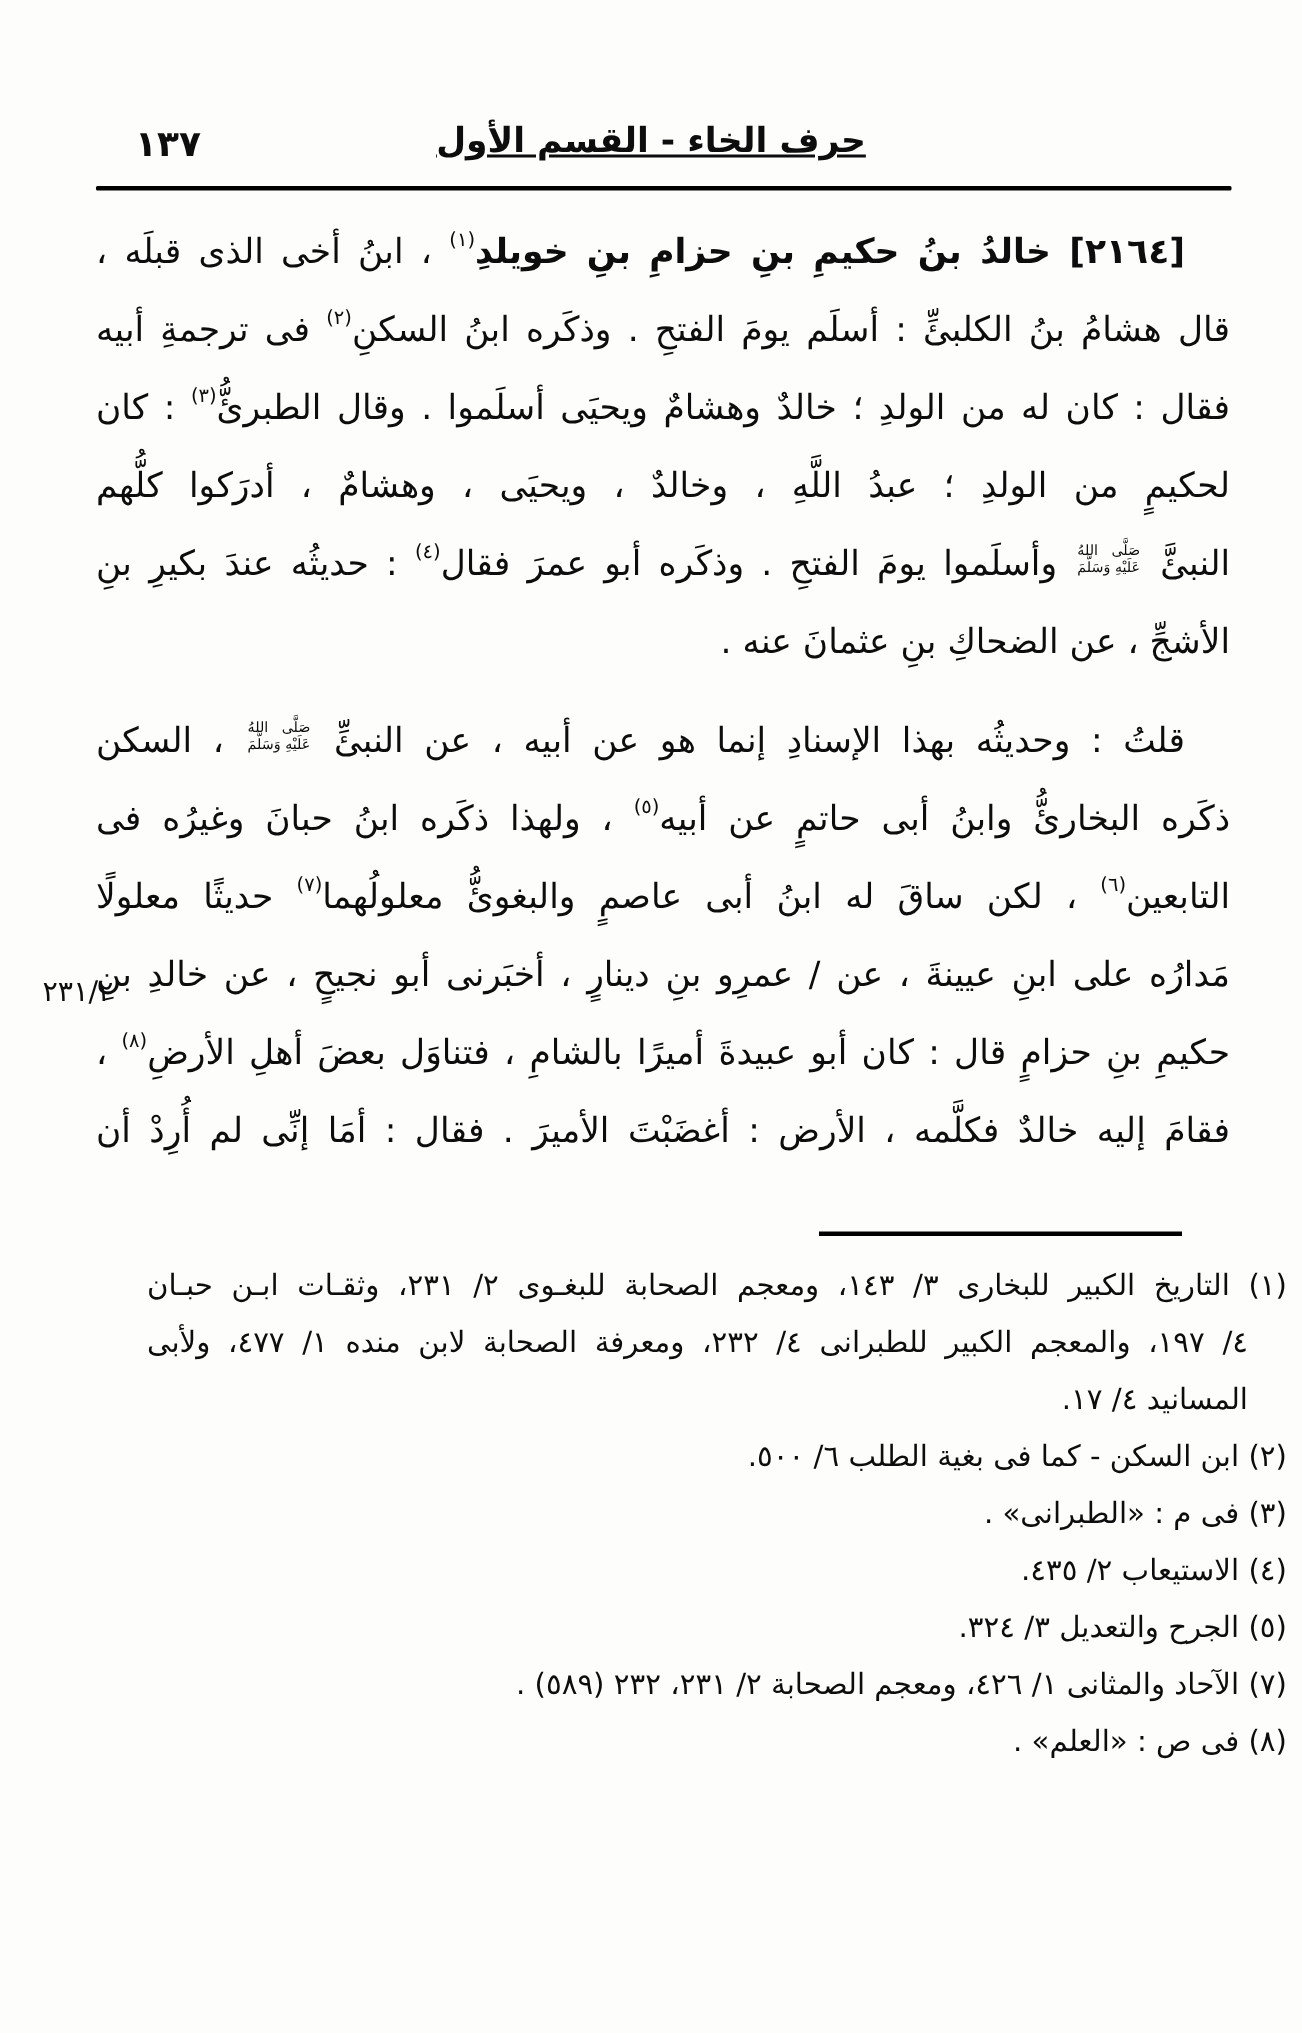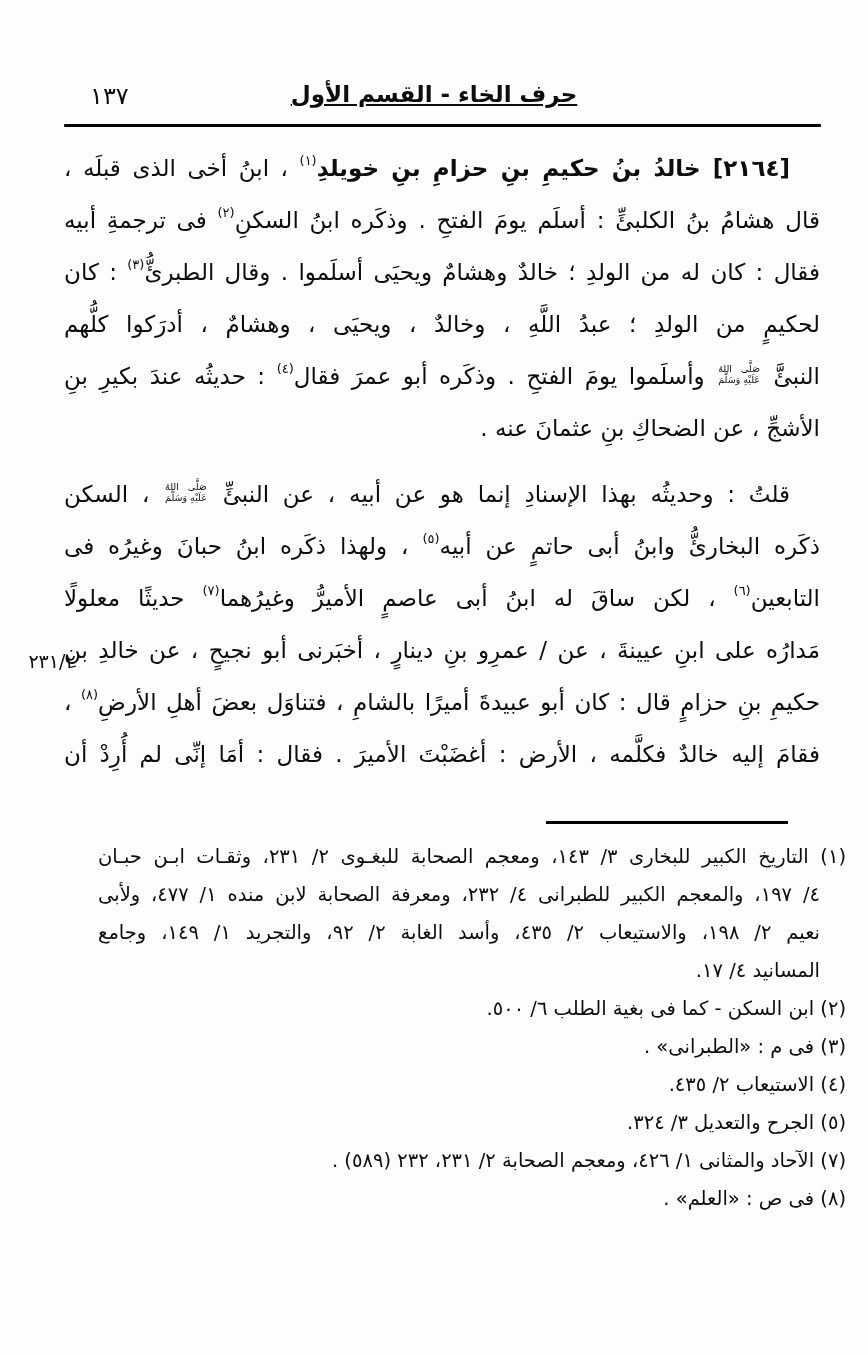--- a/index.html
+++ b/index.html
@@ -4,21 +4,21 @@
 <style>
   html,body{margin:0;padding:0;}
   body{
     width:868px;height:1355px;position:relative;
     background:#fdfdfb;color:#0d0d0d;
     font-family:"DejaVu Sans", sans-serif;
     overflow:hidden;
   }
   .page-number{
     position:absolute;left:90px;top:82px;
-    font-size:24px;font-weight:normal;letter-spacing:1px;
+    font-size:24px;font-weight:bold;letter-spacing:1px;
   }
   .header-title{
     position:absolute;left:0;right:0;top:81px;
     text-align:center;font-size:23px;font-weight:bold;text-decoration:underline;
   }
   .header-rule{
     position:absolute;left:64px;right:47px;top:124px;height:3px;
     background:#000;border-radius:1px;
   }
   .body-text{
@@ -41,21 +41,21 @@
   .saw span{display:block;}
   .margin-note{
     position:absolute;left:16px;top:650px;width:72px;
     font-size:19px;text-align:center;
   }
   .footnote-separator{
     position:absolute;right:80px;top:821px;width:242px;height:3px;
     background:#000;
   }
   .footnotes{
-    position:absolute;right:22px;left:64px;top:838px;margin-left:34px;
+    position:absolute;right:10px;left:64px;top:838px;margin-left:34px;
   }
   .fline{
     height:38px;line-height:38px;font-size:19.5px;
     white-space:nowrap;text-align:right;
   }
   .fline.j{text-align:justify;text-align-last:justify;}
   .fline.cont{padding-right:26px;}
 </style>
 </head>
 <body>
@@ -66,33 +66,32 @@
 
 <div class="body-text">
     <div class="bline j ind"><span class="bold">[٢١٦٤] خالدُ بنُ حكيمِ بنِ حزامِ بنِ خويلدِ</span><span class="sup">(١)</span><span class="normal"> ، ابنُ أخى الذى قبلَه ،</span></div>
     <div class="bline j"><span class="normal">قال هشامُ بنُ الكلبئِّ : أسلَم يومَ الفتحِ . وذكَره ابنُ السكنِ</span><span class="sup">(٢)</span><span class="normal"> فى ترجمةِ أبيه</span></div>
     <div class="bline j"><span class="normal">فقال : كان له من الولدِ ؛ خالدٌ وهشامٌ ويحيَى أسلَموا . وقال الطبرئُّ</span><span class="sup">(٣)</span><span class="normal"> : كان</span></div>
     <div class="bline j"><span class="normal">لحكيمٍ من الولدِ ؛ عبدُ اللَّهِ ، وخالدٌ ، ويحيَى ، وهشامٌ ، أدرَكوا كلُّهم</span></div>
     <div class="bline j"><span class="normal">النبئَّ </span><span class="saw"><span>صَلَّى اللهُ</span><span>عَلَيْهِ وَسَلَّمَ</span></span><span class="normal"> وأسلَموا يومَ الفتحِ . وذكَره أبو عمرَ فقال</span><span class="sup">(٤)</span><span class="normal"> : حديثُه عندَ بكيرِ بنِ</span></div>
     <div class="bline"><span class="normal">الأشجِّ ، عن الضحاكِ بنِ عثمانَ عنه .</span></div>
     <div class="bline j ind pgap"><span class="normal">قلتُ : وحديثُه بهذا الإسنادِ إنما هو عن أبيه ، عن النبئِّ </span><span class="saw"><span>صَلَّى اللهُ</span><span>عَلَيْهِ وَسَلَّمَ</span></span><span class="normal"> ، السكن</span></div>
     <div class="bline j"><span class="normal">ذكَره البخارئُّ وابنُ أبى حاتمٍ عن أبيه</span><span class="sup">(٥)</span><span class="normal"> ، ولهذا ذكَره ابنُ حبانَ وغيرُه فى</span></div>
-    <div class="bline j"><span class="normal">التابعين</span><span class="sup">(٦)</span><span class="normal"> ، لكن ساقَ له ابنُ أبى عاصمٍ الأميرُّ وغيرُهما</span><span class="sup">(٧)</span><span class="normal"> حديثًا معلولًا</span></div>
+    <div class="bline j"><span class="normal">التابعين</span><span class="sup">(٦)</span><span class="normal"> ، لكن ساقَ له ابنُ أبى عاصمٍ والبغوئُّ معلولُهما</span><span class="sup">(٧)</span><span class="normal"> حديثًا معلولًا</span></div>
     <div class="bline j"><span class="normal">مَدارُه على ابنِ عيينةَ ، عن / عمرِو بنِ دينارٍ ، أخبَرنى أبو نجيحٍ ، عن خالدِ بنِ</span></div>
     <div class="bline j"><span class="normal">حكيمِ بنِ حزامٍ قال : كان أبو عبيدةَ أميرًا بالشامِ ، فتناوَل بعضَ أهلِ الأرضِ</span><span class="sup">(٨)</span><span class="normal"> ،</span></div>
     <div class="bline j"><span class="normal">فقامَ إليه خالدٌ فكلَّمه ، الأرض : أغضَبْتَ الأميرَ . فقال : أمَا إنِّى لم أُرِدْ أن</span></div>
   </div>
 
 <div class="margin-note">٢٣١/٢</div>
 
 <div class="footnote-separator"></div>
 <div class="footnotes">
     <div class="fline j">(١) التاريخ الكبير للبخارى ٣/ ١٤٣، ومعجم الصحابة للبغـوى ٢/ ٢٣١، وثقـات ابـن حبـان</div>
     <div class="fline j cont">٤/ ١٩٧، والمعجم الكبير للطبرانى ٤/ ٢٣٢، ومعرفة الصحابة لابن منده ١/ ٤٧٧، ولأبى</div>
-    <div class="fline j cont">نعيم ٢/ ١٩٨، والاستيعاب ٢/ ٤٣٥، وأسد الغابة ٢/ ٩٢، والتجريد ١/ ١٤٩، وجامع</div>
     <div class="fline cont">المسانيد ٤/ ١٧.</div>
     <div class="fline">(٢) ابن السكن - كما فى بغية الطلب ٦/ ٥٠٠.</div>
     <div class="fline">(٣) فى م : «الطبرانى» .</div>
     <div class="fline">(٤) الاستيعاب ٢/ ٤٣٥.</div>
     <div class="fline">(٥) الجرح والتعديل ٣/ ٣٢٤.</div>
     <div class="fline">(٧) الآحاد والمثانى ١/ ٤٢٦، ومعجم الصحابة ٢/ ٢٣١، ٢٣٢ (٥٨٩) .</div>
     <div class="fline">(٨) فى ص : «العلم» .</div>
   </div>
 
 </body></html>

